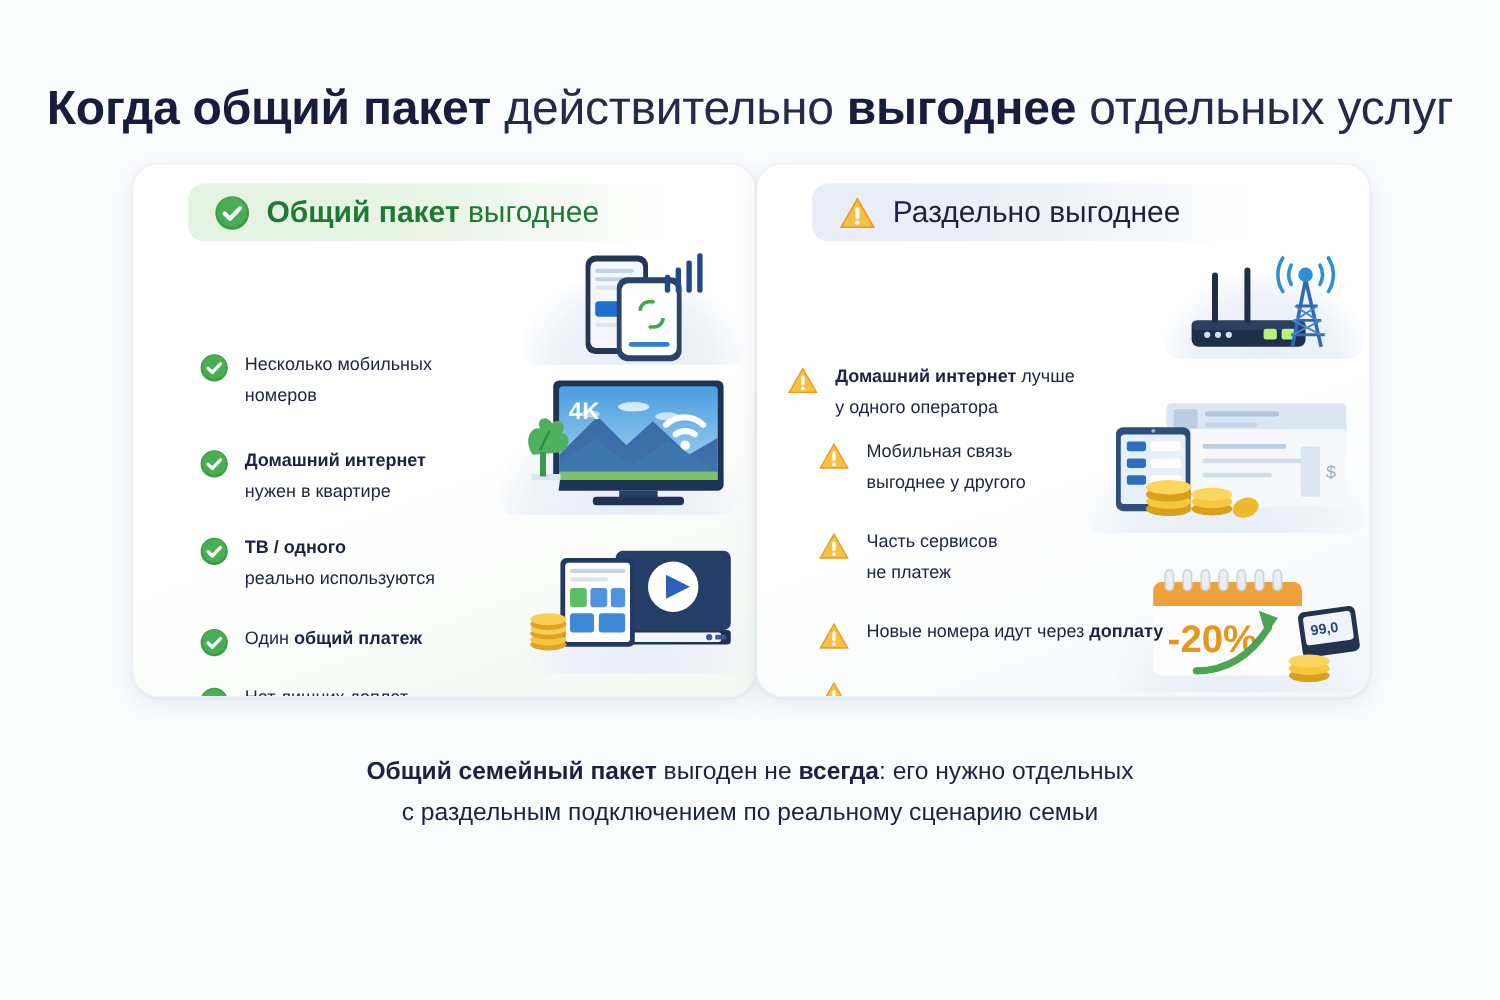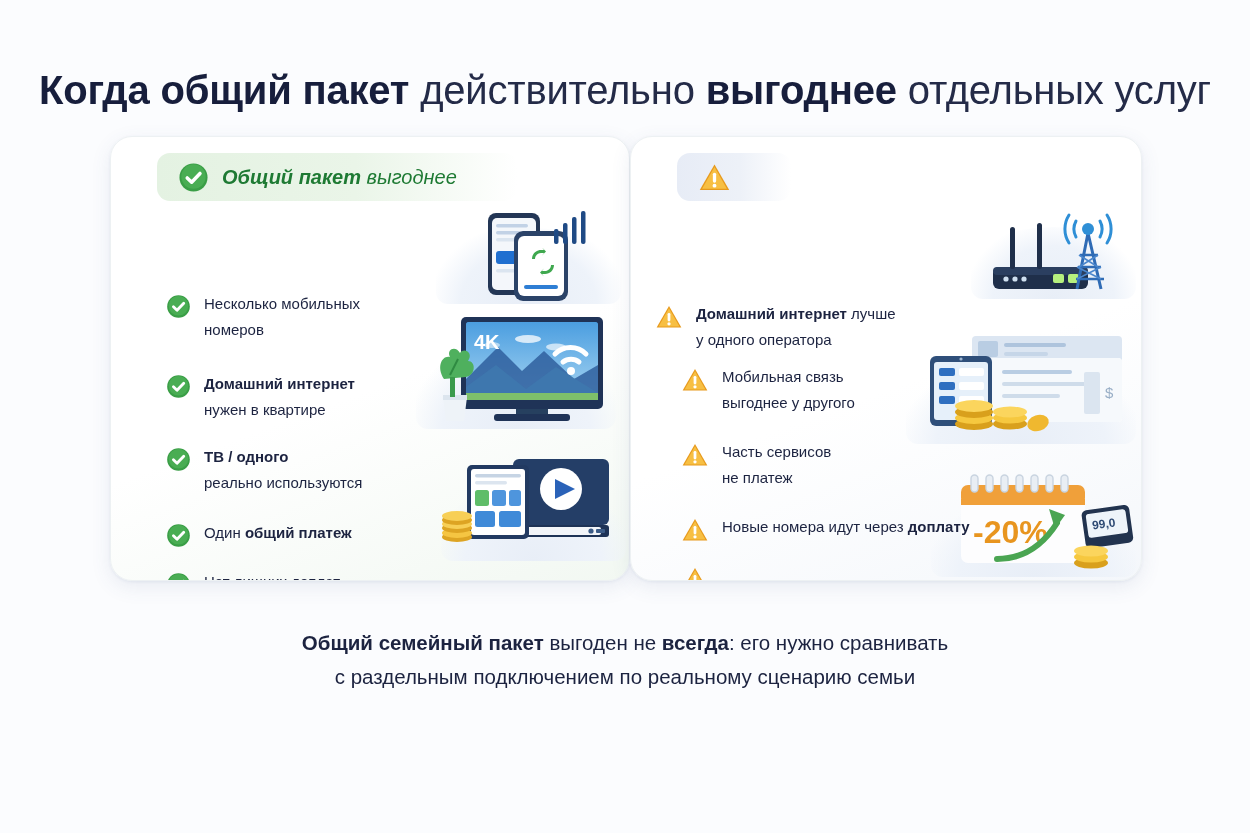--- a/index.html
+++ b/index.html
@@ -51,21 +51,21 @@
     border-radius:13px;
   }
   .card.left .pill {
     left:46px;
     background:linear-gradient(90deg,#e4f2e2 0%,#eaf5e8 55%,rgba(240,248,238,0) 100%);
   }
   .card.right .pill {
     left:46px;
     background:linear-gradient(90deg,#e7ecf6 0%,#edf1f8 55%,rgba(244,247,252,0) 100%);
   }
-  .pill-text { font-size:20px; white-space:nowrap;font-style:italic; }
+  .pill-text { font-size:25px; white-space:nowrap; }
   .pill-text .b { font-weight:bold; }
   .pill-text .r { font-weight:normal; }
   .card.left .pill-text { color:#1e7a33; }
   .card.right .pill-text { color:#1c2340; }
 
   
   .ico { flex:0 0 auto; display:block; }
   .ico.check { width:31px; height:31px; }
   .ico.warn  { width:33px; height:31px; }
   .ico.check.sm { width:25px; height:25px; }
@@ -282,20 +282,21 @@
 
   <div class="card right">
 
     <div class="pill">
       <svg class="ico warn" viewBox="0 0 34 32">
         <path d="M17 2.5 L32.2 29 H1.8 Z" fill="#e79a1d"></path>
         <path d="M17 5.2 L29.8 27.6 H4.2 Z" fill="#f7bf43"></path>
         <rect x="15.3" y="11" width="3.4" height="10.4" rx="1.7" fill="#ffffff"></rect>
         <circle cx="17" cy="24.4" r="2" fill="#ffffff"></circle>
       </svg>
+      <span class="pill-text"><span class="r">Раздельно выгоднее</span></span>
     </div>
 
     <div class="illo" style="left:340px; top:62px; width:165px; height:100px;">
       <div class="cloud"></div>
       <svg viewBox="0 0 165 100" width="165" height="100" style="position:absolute;left:0;top:0;">
         <rect x="22" y="68" width="95" height="22" rx="6" fill="#1f2f4a"></rect>
         <rect x="22" y="68" width="95" height="8" rx="4" fill="#2b3f60"></rect>
         <circle cx="35" cy="80" r="2.6" fill="#cfe0f0"></circle>
         <circle cx="44" cy="80" r="2.6" fill="#cfe0f0"></circle>
         <circle cx="53" cy="80" r="2.6" fill="#cfe0f0"></circle>
@@ -437,15 +438,15 @@
           <rect x="15.3" y="11" width="3.4" height="10.4" rx="1.7" fill="#fff"></rect>
             <circle cx="17" cy="24.4" r="2" fill="#fff"></circle>
         </svg>
         <div class="row-text">
             <div><span class="b">Поспе акции пакет</span></div>
           </div>
       </div>
     </div>
   </div>
 
-  <div class="footer"><span class="b">Общий семейный пакет</span><span class="r"> выгоден не </span><span class="b">всегда</span><span class="r">: его нужно сравнивать</span><br><span class="r">с раздельным подключением по реальному сценарию семьи</span></div>
+  <div class="footer"><span class="b">Общий семейный пакет</span><span class="r"> выгоден не </span><span class="b">всегда</span><span class="r">: его нужно отдельных</span><br><span class="r">с раздельным подключением по реальному сценарию семьи</span></div>
 
 </div>
 
 </body></html>

